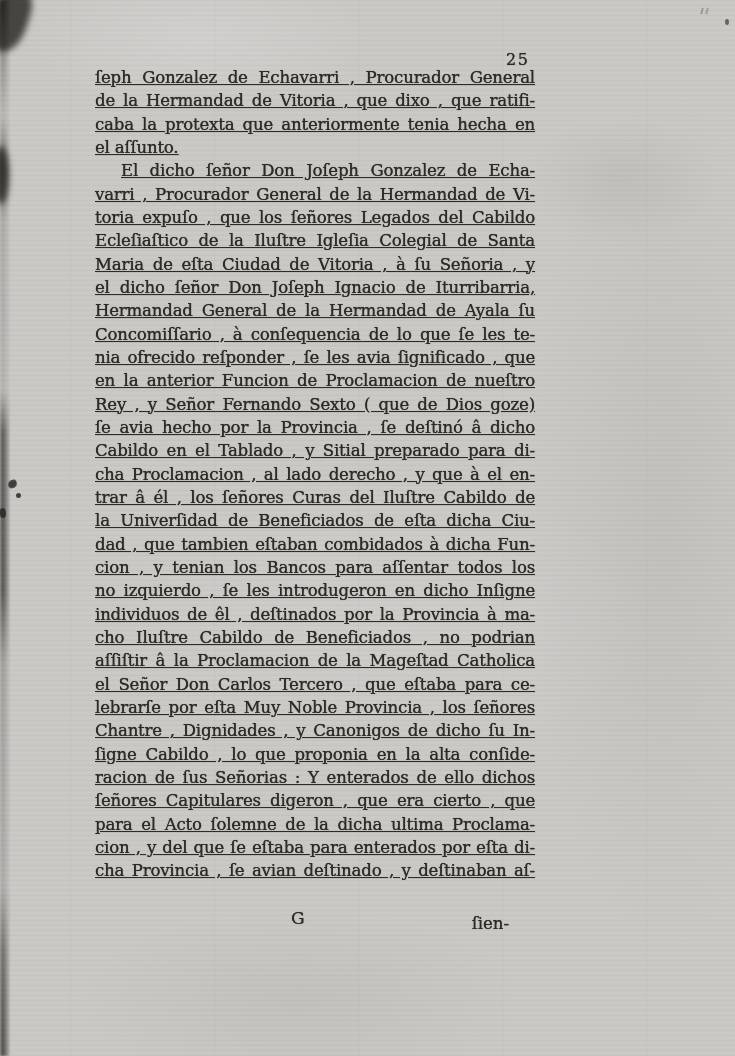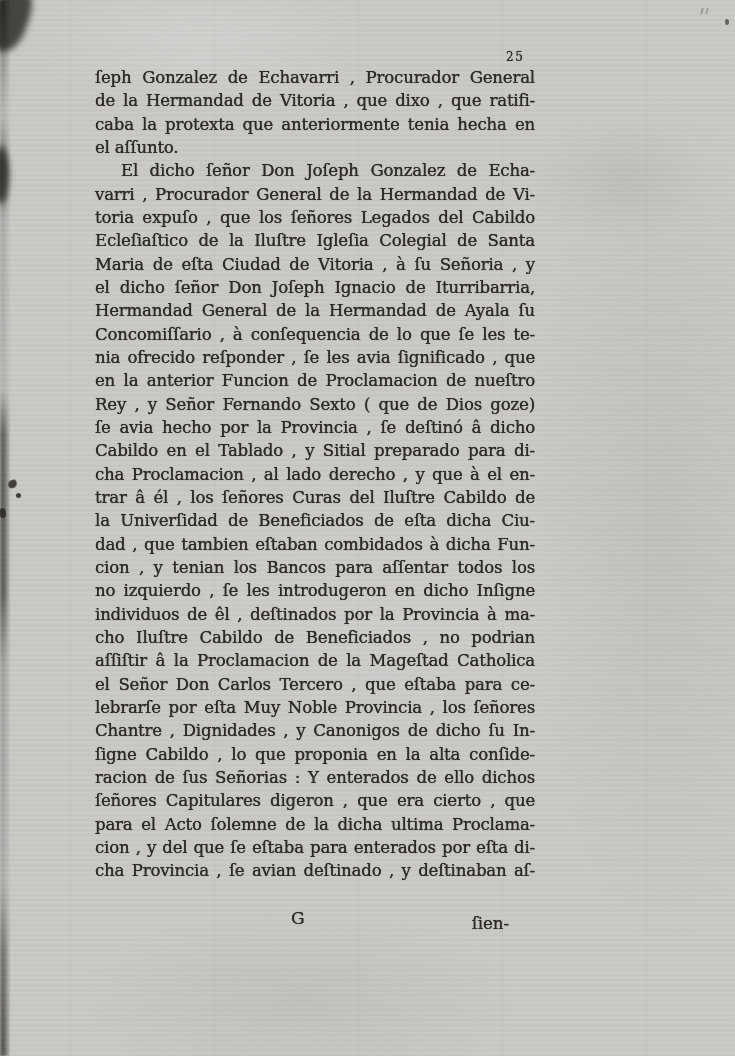--- a/index.html
+++ b/index.html
@@ -52,27 +52,28 @@
   .dot.d1 { left: 8px;  top: 480px; width: 9px; height: 8px; transform: rotate(-20deg); border-radius: 60% 40% 55% 45%; }
   .dot.d2 { left: 16px; top: 493px; width: 5px; height: 5px; }
   .dot.d3 { left: 0px;  top: 508px; width: 6px; height: 10px; border-radius: 40% 60% 50% 50%; }
   .speck { position: absolute; background: rgba(70,66,60,.75); }
   .speck.s1 { left: 725px; top: 19px; width: 4px; height: 6px; border-radius: 50%; }
   .speck.s2 { left: 701px; top: 8px;  width: 2px; height: 6px; transform: rotate(15deg); background: rgba(110,106,100,.5); }
   .speck.s3 { left: 706px; top: 8px;  width: 2px; height: 6px; transform: rotate(15deg); background: rgba(110,106,100,.45); }
 
   .pagenum {
     position: absolute; left: 506px; top: 50px;
-    font-size: 12px; letter-spacing: 1.5px;
+    font-size: 16px; letter-spacing: 1.5px;
     text-shadow: 0 0 .7px rgba(46,42,37,.9);
   }
   .textblock {
     position: absolute; left: 95px; top: 66px; width: 440px;
     font-size: 16.5px; line-height: 23.33px; letter-spacing: -0.15px;
     text-shadow: 0 0 .7px rgba(46,42,37,.85), .3px .3px 0 rgba(46,42,37,.3);
+    text-decoration: underline;
   }
   .line { height: 23.33px; text-align: justify; text-align-last: justify; }
   .line.flush { text-align-last: left; }
   .line.indent { text-indent: 26px; }
   .footer {
     position: absolute; left: 95px; top: 908px; width: 440px; height: 26px;
     font-size: 17px;
     text-shadow: 0 0 .7px rgba(46,42,37,.85), .3px .3px 0 rgba(46,42,37,.3);
   }
   .sig   { position: absolute; left: 196px; top: 0; }

